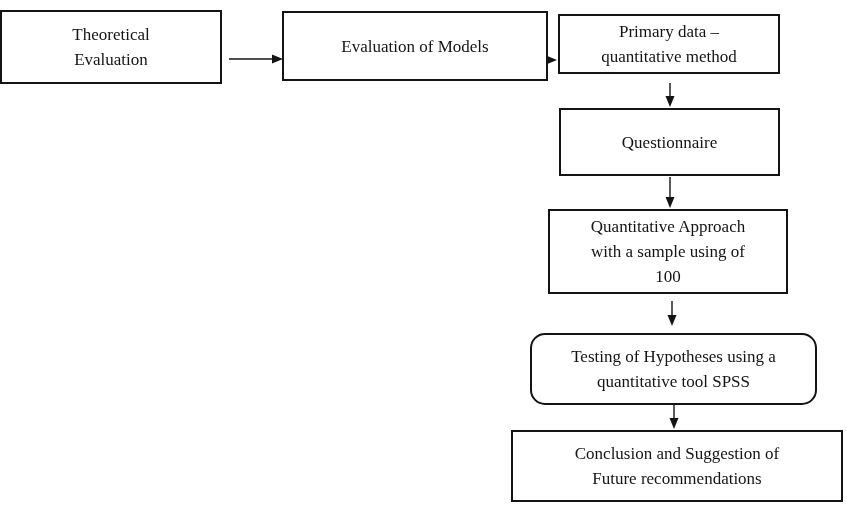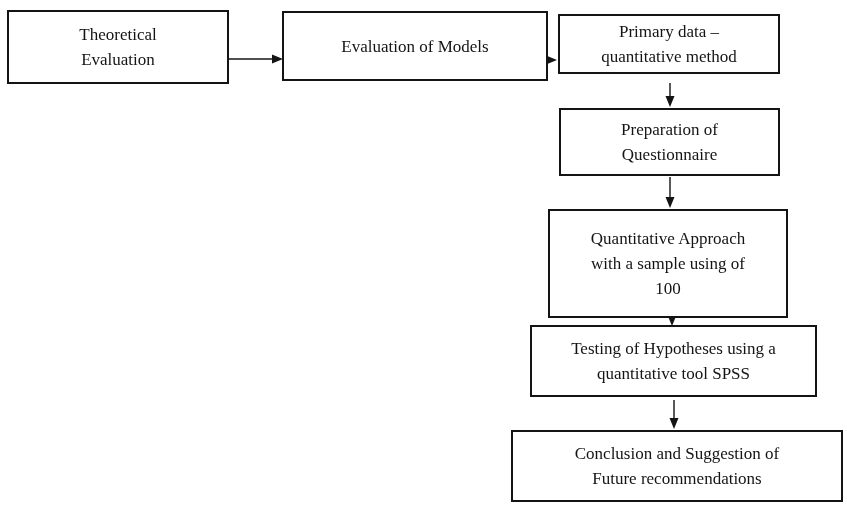--- a/index.html
+++ b/index.html
@@ -29,26 +29,26 @@
     border: 2px solid #141414;
     background: #ffffff;
     display: flex;
     flex-direction: column;
     justify-content: center;
     align-items: center;
     text-align: center;
     font-size: 17px;
     line-height: 25px;
   }
-  .b1 { left: 7px;   top: 10px;  width: 222px; height: 74px; }
+  .b1 { left: 0;   top: 10px;  width: 222px; height: 74px; }
   .b2 { left: 282px; top: 11px;  width: 266px; height: 70px; }
   .b3 { left: 558px; top: 14px;  width: 222px; height: 60px; }
   .b4 { left: 559px; top: 108px; width: 221px; height: 68px; }
-  .b5 { left: 548px; top: 209px; width: 240px; height: 109px; }
-  .b6 { left: 530px; top: 325px; width: 287px; height: 72px; }
+  .b5 { left: 548px; top: 209px; width: 240px; height: 85px; }
+  .b6 { left: 530px; top: 333px; width: 287px; height: 72px; border-radius: 15px; }
   .b7 { left: 511px; top: 430px; width: 332px; height: 72px; font-family: Liberation Serif, serif; }
 </style>
 </head>
 <body>
 
 <div class="canvas">
 
   <svg class="arrow-layer" viewBox="0 0 847 511" xmlns="http://www.w3.org/2000/svg">
     <g stroke="#141414" fill="#141414">
       <line x1="229" y1="59" x2="272" y2="59" stroke-width="1.4"></line>
@@ -84,21 +84,20 @@
   <div class="node b2">
     <div>Evaluation of Models</div>
   </div>
 
   <div class="node b3">
     <div>Primary data –</div>
     <div>quantitative method</div>
   </div>
 
   <div class="node b4">
-    <div>Preparation of</div>
     <div>Questionnaire</div>
   </div>
 
   <div class="node b5">
     <div>Quantitative Approach</div>
     <div>with a sample using of</div>
     <div>100</div>
   </div>
 
   <div class="node b6">

